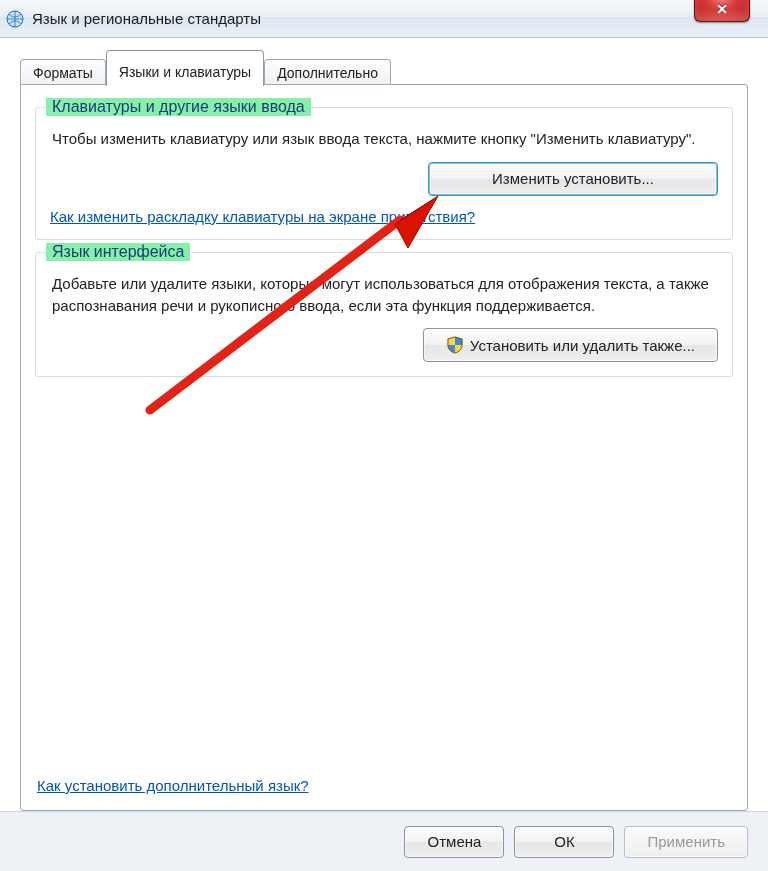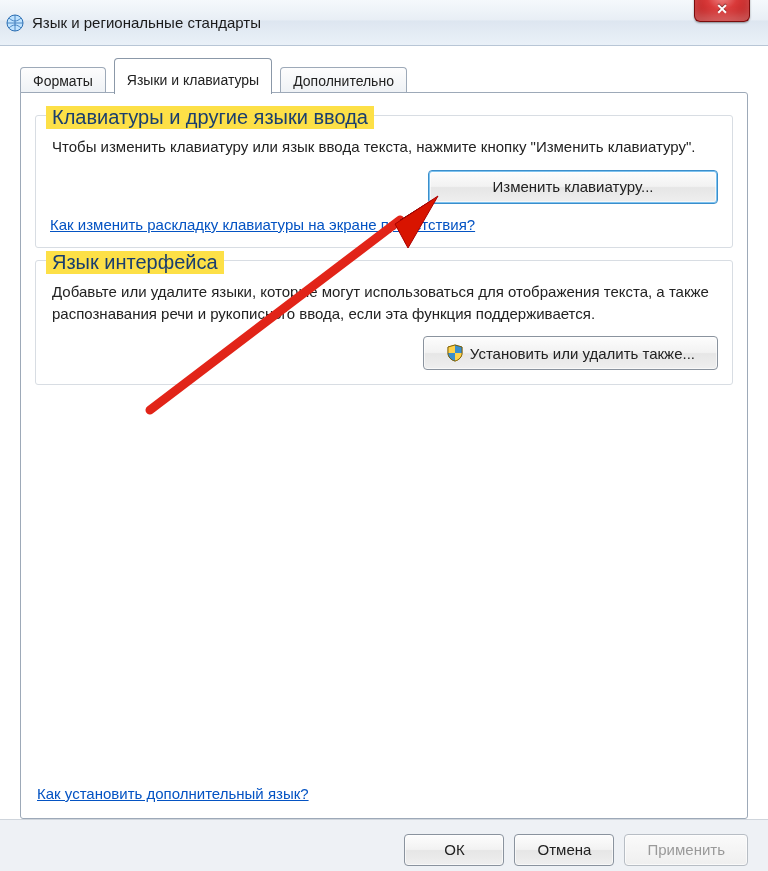--- a/index.html
+++ b/index.html
@@ -8,21 +8,21 @@
     width: 768px;
     height: 871px;
     font-family: "Segoe UI", Tahoma, sans-serif;
     font-size: 14px;
     background: #fff;
     overflow: hidden;
     position: relative;
   }
   
   .titlebar {
-    height: 46px;
+    height: 38px;
     background: linear-gradient(to bottom, #f5f9fc 0%, #e8eef5 45%, #dde6f0 46%, #eaf1f8 100%);
     border-bottom: 1px solid #b8c6d6;
     display: flex;
     align-items: center;
     padding: 0 6px;
     position: relative;
   }
   .titlebar .appicon {
     width: 18px; height: 18px;
     margin-right: 8px;
@@ -65,21 +65,21 @@
     align-items: flex-end;
     height: 32px;
     margin-top: 4px;
   }
   .tab {
     border: 1px solid #9da9b8;
     border-bottom: none;
     border-radius: 4px 4px 0 0;
     padding: 5px 12px 4px 12px;
     background: linear-gradient(to bottom,#fdfdfd,#eef1f5);
-    margin-right: 8px;
+    margin-right: 0px;
     font-size: 14px;
     color: #222;
     cursor: pointer;
     position: relative;
     top: 1px;
     white-space: nowrap;
   }
   .tab.active {
     background: #fff;
     padding-top: 13px;
@@ -102,23 +102,23 @@
     border: 1px solid #d8dde3;
     border-radius: 3px;
     position: relative;
     margin: 8px 0 12px 0;
     padding: 14px 14px 14px 14px;
   }
   .groupbox .legend {
     position: absolute;
     top: -10px;
     left: 10px;
-    background: #fde047;
+    background: #86efac;
     padding: 0 6px;
-    font-size: 20px;
+    font-size: 16px;
     color: #1a3e6e;
   }
   .groupbox p {
     margin: 6px 0 12px 2px;
     color: #222;
     line-height: 1.45;
     font-size: 15px;
   }
 
   .btn {
@@ -209,21 +209,21 @@
     <div class="tab active">Языки и клавиатуры</div>
     <div class="tab">Дополнительно</div>
   </div>
 
   <div class="tabpanel">
 
     <div class="groupbox">
       <div class="legend">Клавиатуры и другие языки ввода</div>
       <p>Чтобы изменить клавиатуру или язык ввода текста, нажмите кнопку "Изменить клавиатуру".</p>
       <div class="btn-row-right">
-        <button class="btn default wide">Изменить клавиатуру...</button>
+        <button class="btn default wide">Изменить установить...</button>
       </div>
       <div style="margin-top:12px;">
         <a class="link">Как изменить раскладку клавиатуры на экране приветствия?</a>
       </div>
     </div>
 
     <div class="groupbox" style="min-height:120px;">
       <div class="legend">Язык интерфейса</div>
       <p>Добавьте или удалите языки, которые могут использоваться для отображения текста, а также распознавания речи и рукописного ввода, если эта функция поддерживается.</p>
       <div class="btn-row-right">
@@ -241,22 +241,22 @@
           <span>Установить или удалить также...</span>
         </button>
       </div>
     </div>
 
     <a class="link bottom-link">Как установить дополнительный язык?</a>
   </div>
 </div>
 
 <div class="footer">
+  <button class="btn">Отмена</button>
   <button class="btn">ОК</button>
-  <button class="btn">Отмена</button>
   <button class="btn disabled">Применить</button>
 </div>
 
 <svg class="arrow-overlay" viewBox="0 0 768 871">
   <defs>
     <linearGradient id="redg" x1="0" y1="0" x2="1" y2="1">
       <stop offset="0" stop-color="#ff3b30"></stop>
       <stop offset="1" stop-color="#c40d00"></stop>
     </linearGradient>
   </defs>

